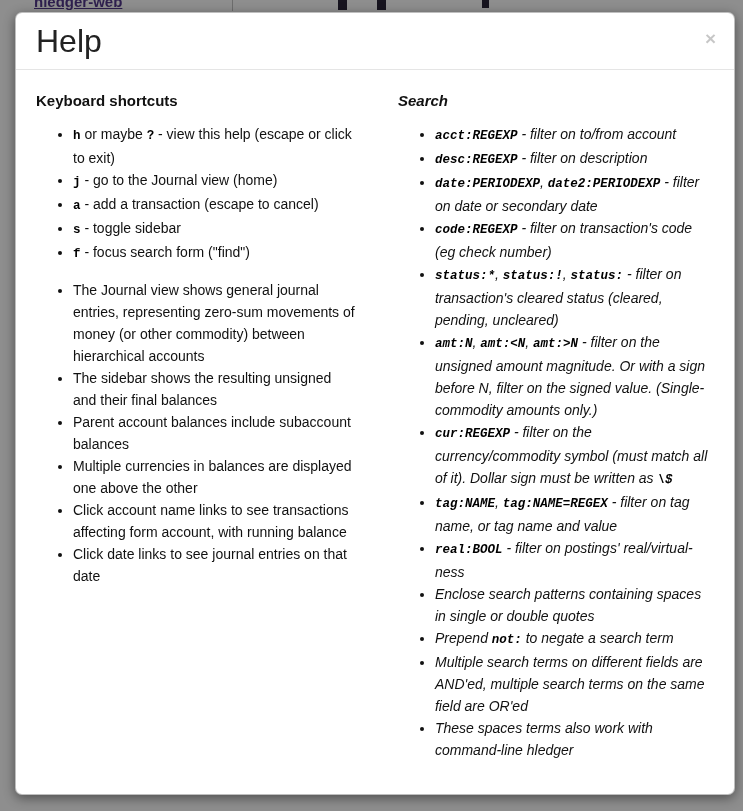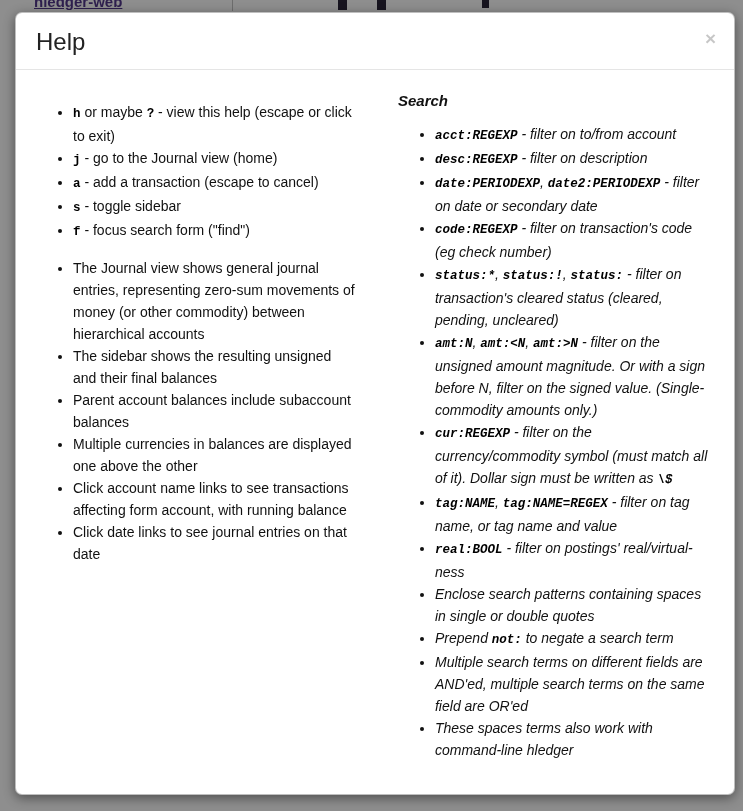--- a/index.html
+++ b/index.html
@@ -34,21 +34,21 @@
     border-radius:7px;
     box-shadow:0 3px 12px rgba(0,0,0,0.45);
     overflow:hidden;
   }
   .modal-header {
     padding:14px 20px 13px;
     border-bottom:1px solid #e5e5e5;
     position:relative;
   }
   .modal-title {
-    font-size:24px; font-weight:400; color:#222; line-height:29px;
+    font-size:32px; font-weight:400; color:#222; line-height:29px;
   }
   .close-btn {
     position:absolute; right:18px; top:16px;
     background:none; border:none; cursor:pointer;
     font-size:19px; font-weight:bold; line-height:19px;
     color:#000; opacity:0.22;
     font-family:"Liberation Sans", sans-serif;
   }
   .modal-body {
     display:flex;
@@ -91,20 +91,21 @@
   <span class="bg-frag f3"></span>
 </div>
 
 <div class="modal">
   <div class="modal-header">
     <h2 class="modal-title">Help</h2>
     <button class="close-btn">×</button>
   </div>
   <div class="modal-body">
     <div class="col-left">
+      <h3 class="section-title">Keyboard shortcuts</h3>
       <ul class="help-list">
           <li><span class="code">h</span><span> or maybe </span><span class="code">?</span><span> - view this help (escape or click to exit)</span></li>
           <li><span class="code">j</span><span> - go to the Journal view (home)</span></li>
           <li><span class="code">a</span><span> - add a transaction (escape to cancel)</span></li>
           <li><span class="code">s</span><span> - toggle sidebar</span></li>
           <li><span class="code">f</span><span> - focus search form ("find")</span></li>
         </ul>
       <ul class="help-list">
           <li><span>The Journal view shows general journal entries, representing zero-sum movements of money (or other commodity) between hierarchical accounts</span></li>
           <li><span>The sidebar shows the resulting unsigned and their final balances</span></li>

